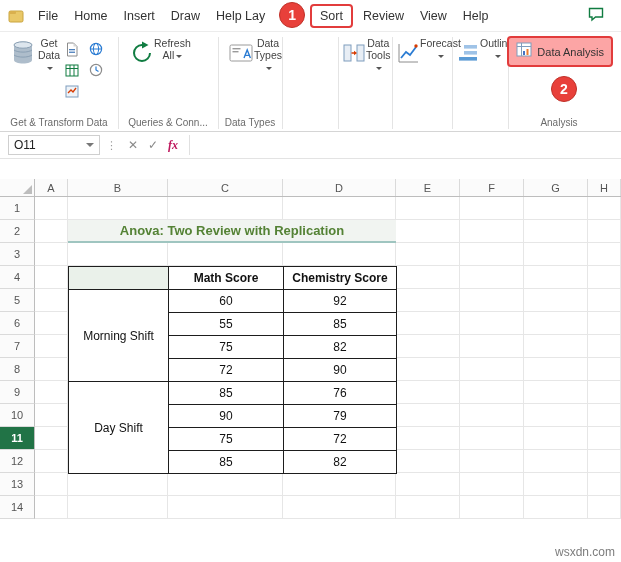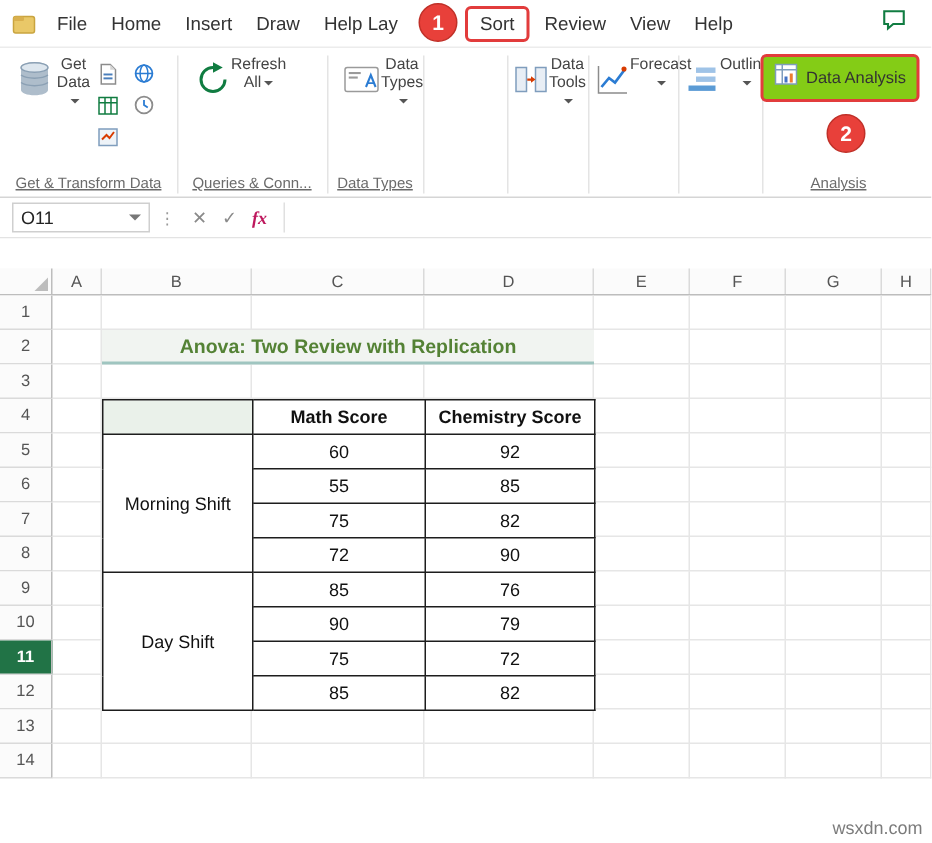--- a/index.html
+++ b/index.html
@@ -39,27 +39,27 @@
   }
   .rb-btn .ic { height:32px; display:flex; align-items:center; justify-content:center; }
   .chev {
     display:inline-block; width:0; height:0; margin-left:2px; vertical-align:middle;
     border-left:3px solid transparent; border-right:3px solid transparent; border-top:3.5px solid #555;
   }
   .small-icons {
     position:absolute; display:grid; grid-template-columns:18px 18px; gap:5px 6px;
   }
   .sicon { width:16px; height:16px; display:flex; align-items:center; justify-content:center; }
-  .grp-label { position:absolute; top:85px; font-size:10px; color:#6b6b6b; text-align:center; white-space:nowrap; overflow:hidden;text-decoration:underline; }
+  .grp-label { position:absolute; top:85px; font-size:10px; color:#6b6b6b; text-align:center; white-space:nowrap; overflow:hidden; }
   .sep { position:absolute; top:5px; height:92px; width:1px; background:#e4e4e4; }
 
   .analysis-box {
     position:absolute; right:8px; top:4px;
     border:2px solid #e23c3c; border-radius:4px; padding:4px 7px;
-    display:flex; align-items:center; gap:5px; background:#84cc16;
+    display:flex; align-items:center; gap:5px; background:#fca5a5;
   }
   .analysis-box .lbl { font-size:11px; color:#333; white-space:nowrap; }
   .circle-2 { right:44px; top:44px; }
 
   
   .formula-row {
     height:27px; display:flex; align-items:center;
     border-bottom:1px solid #e3e3e3; padding:0 4px 0 8px; background:#fff;
   }
   .name-box {

